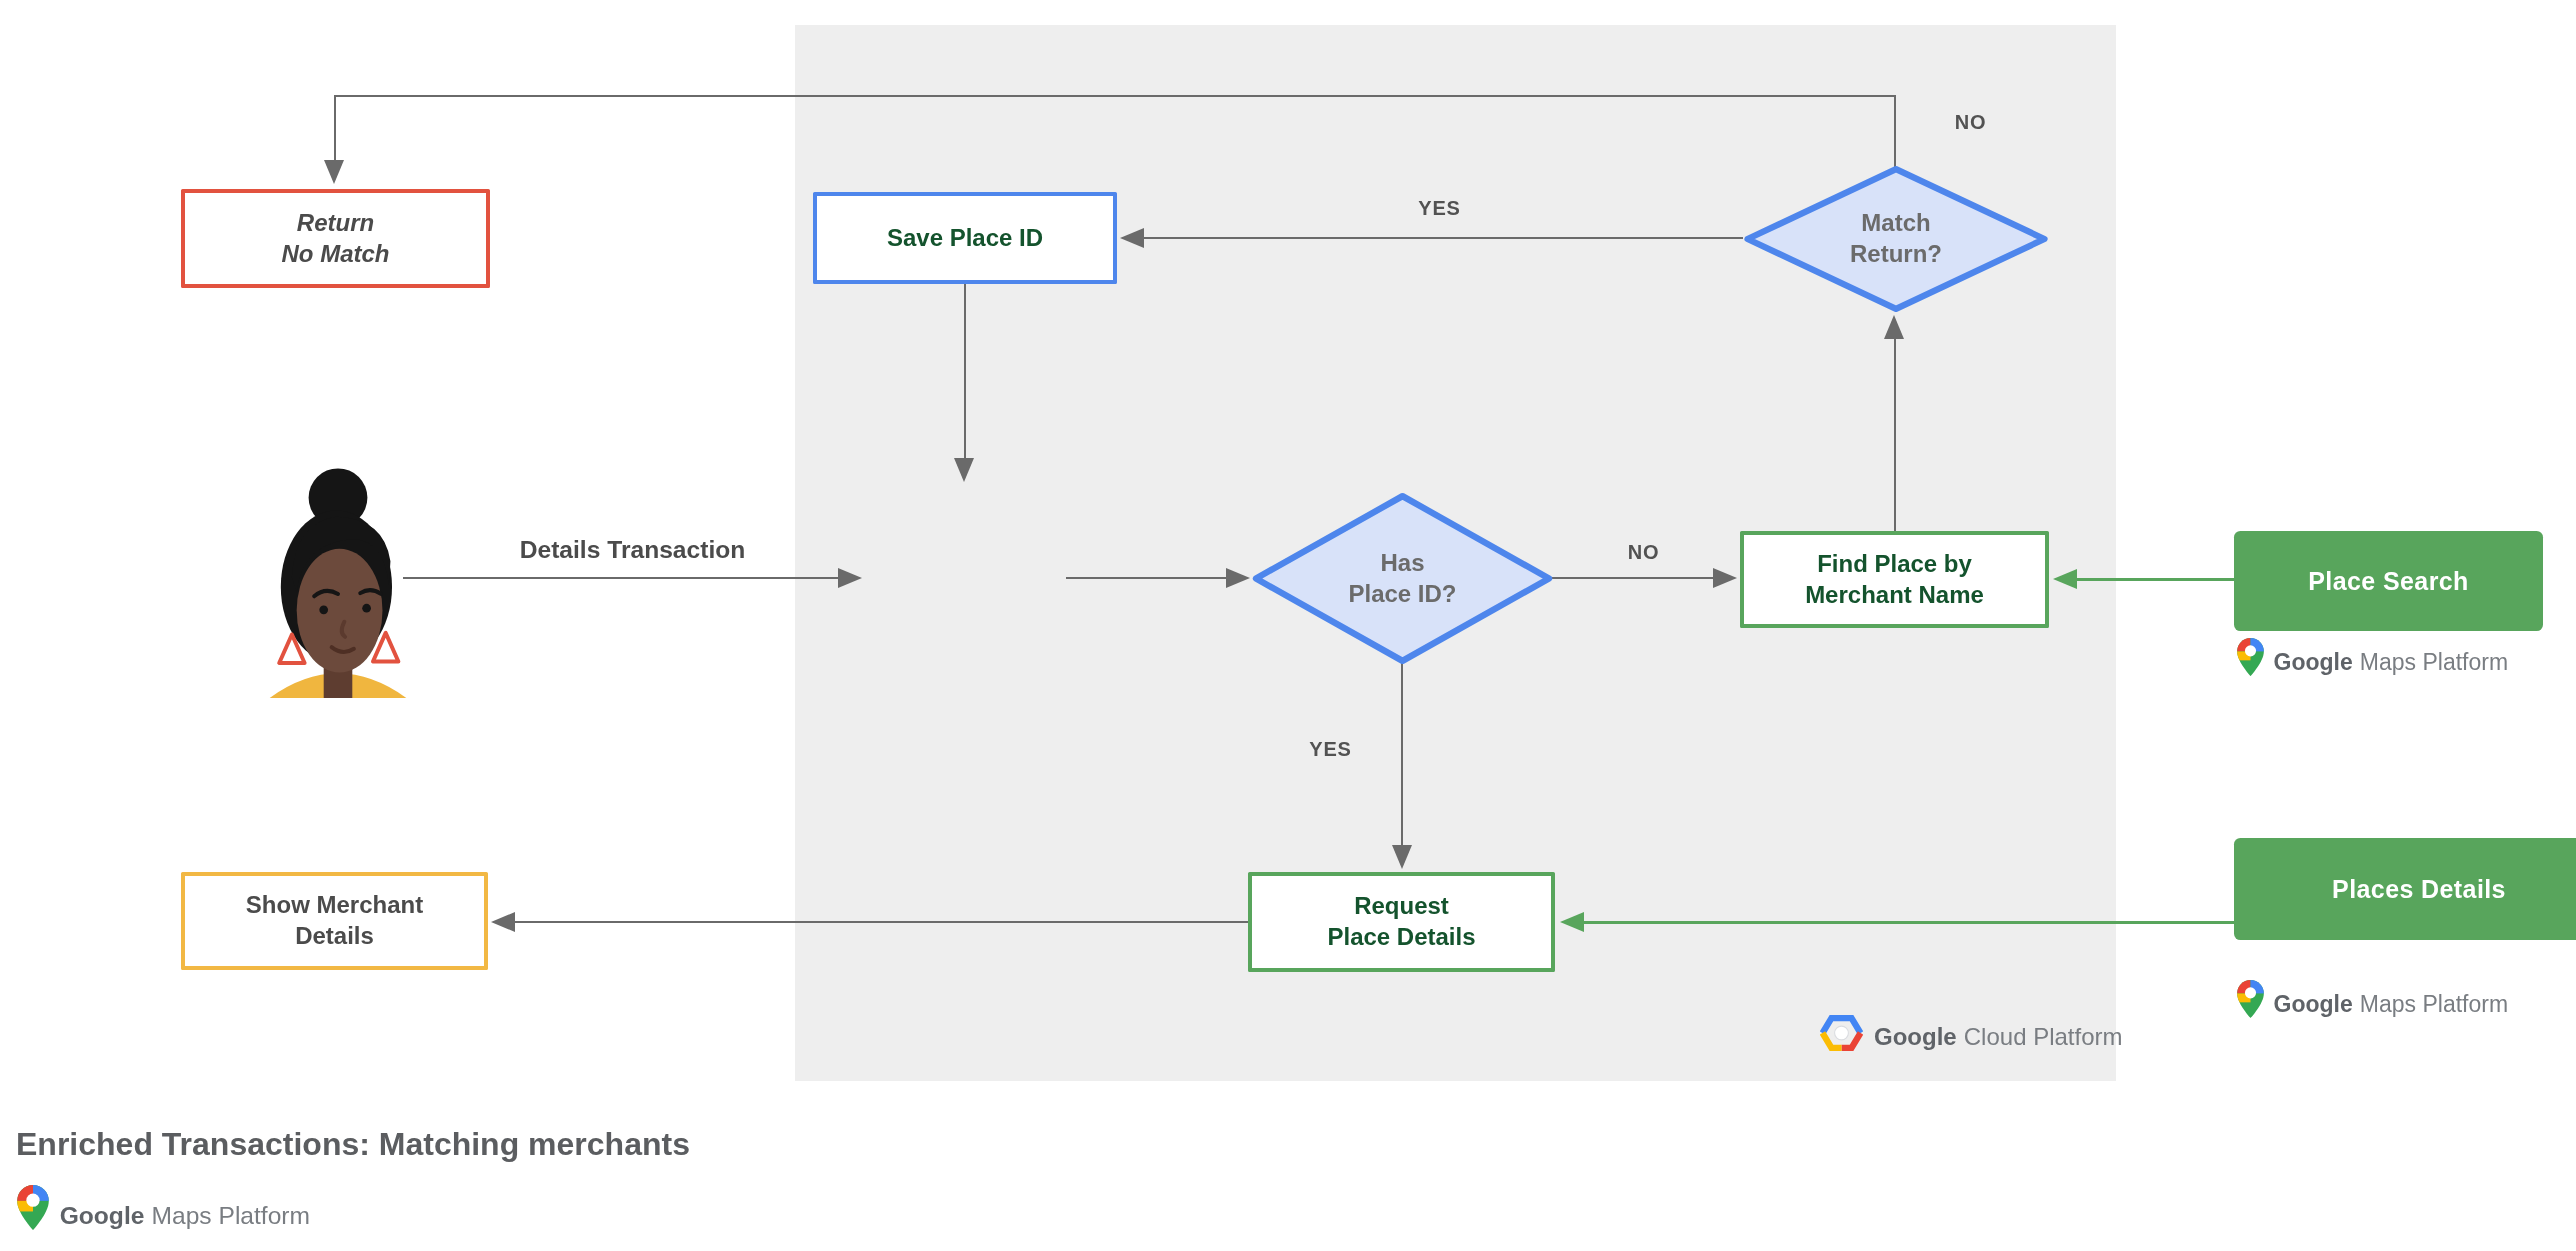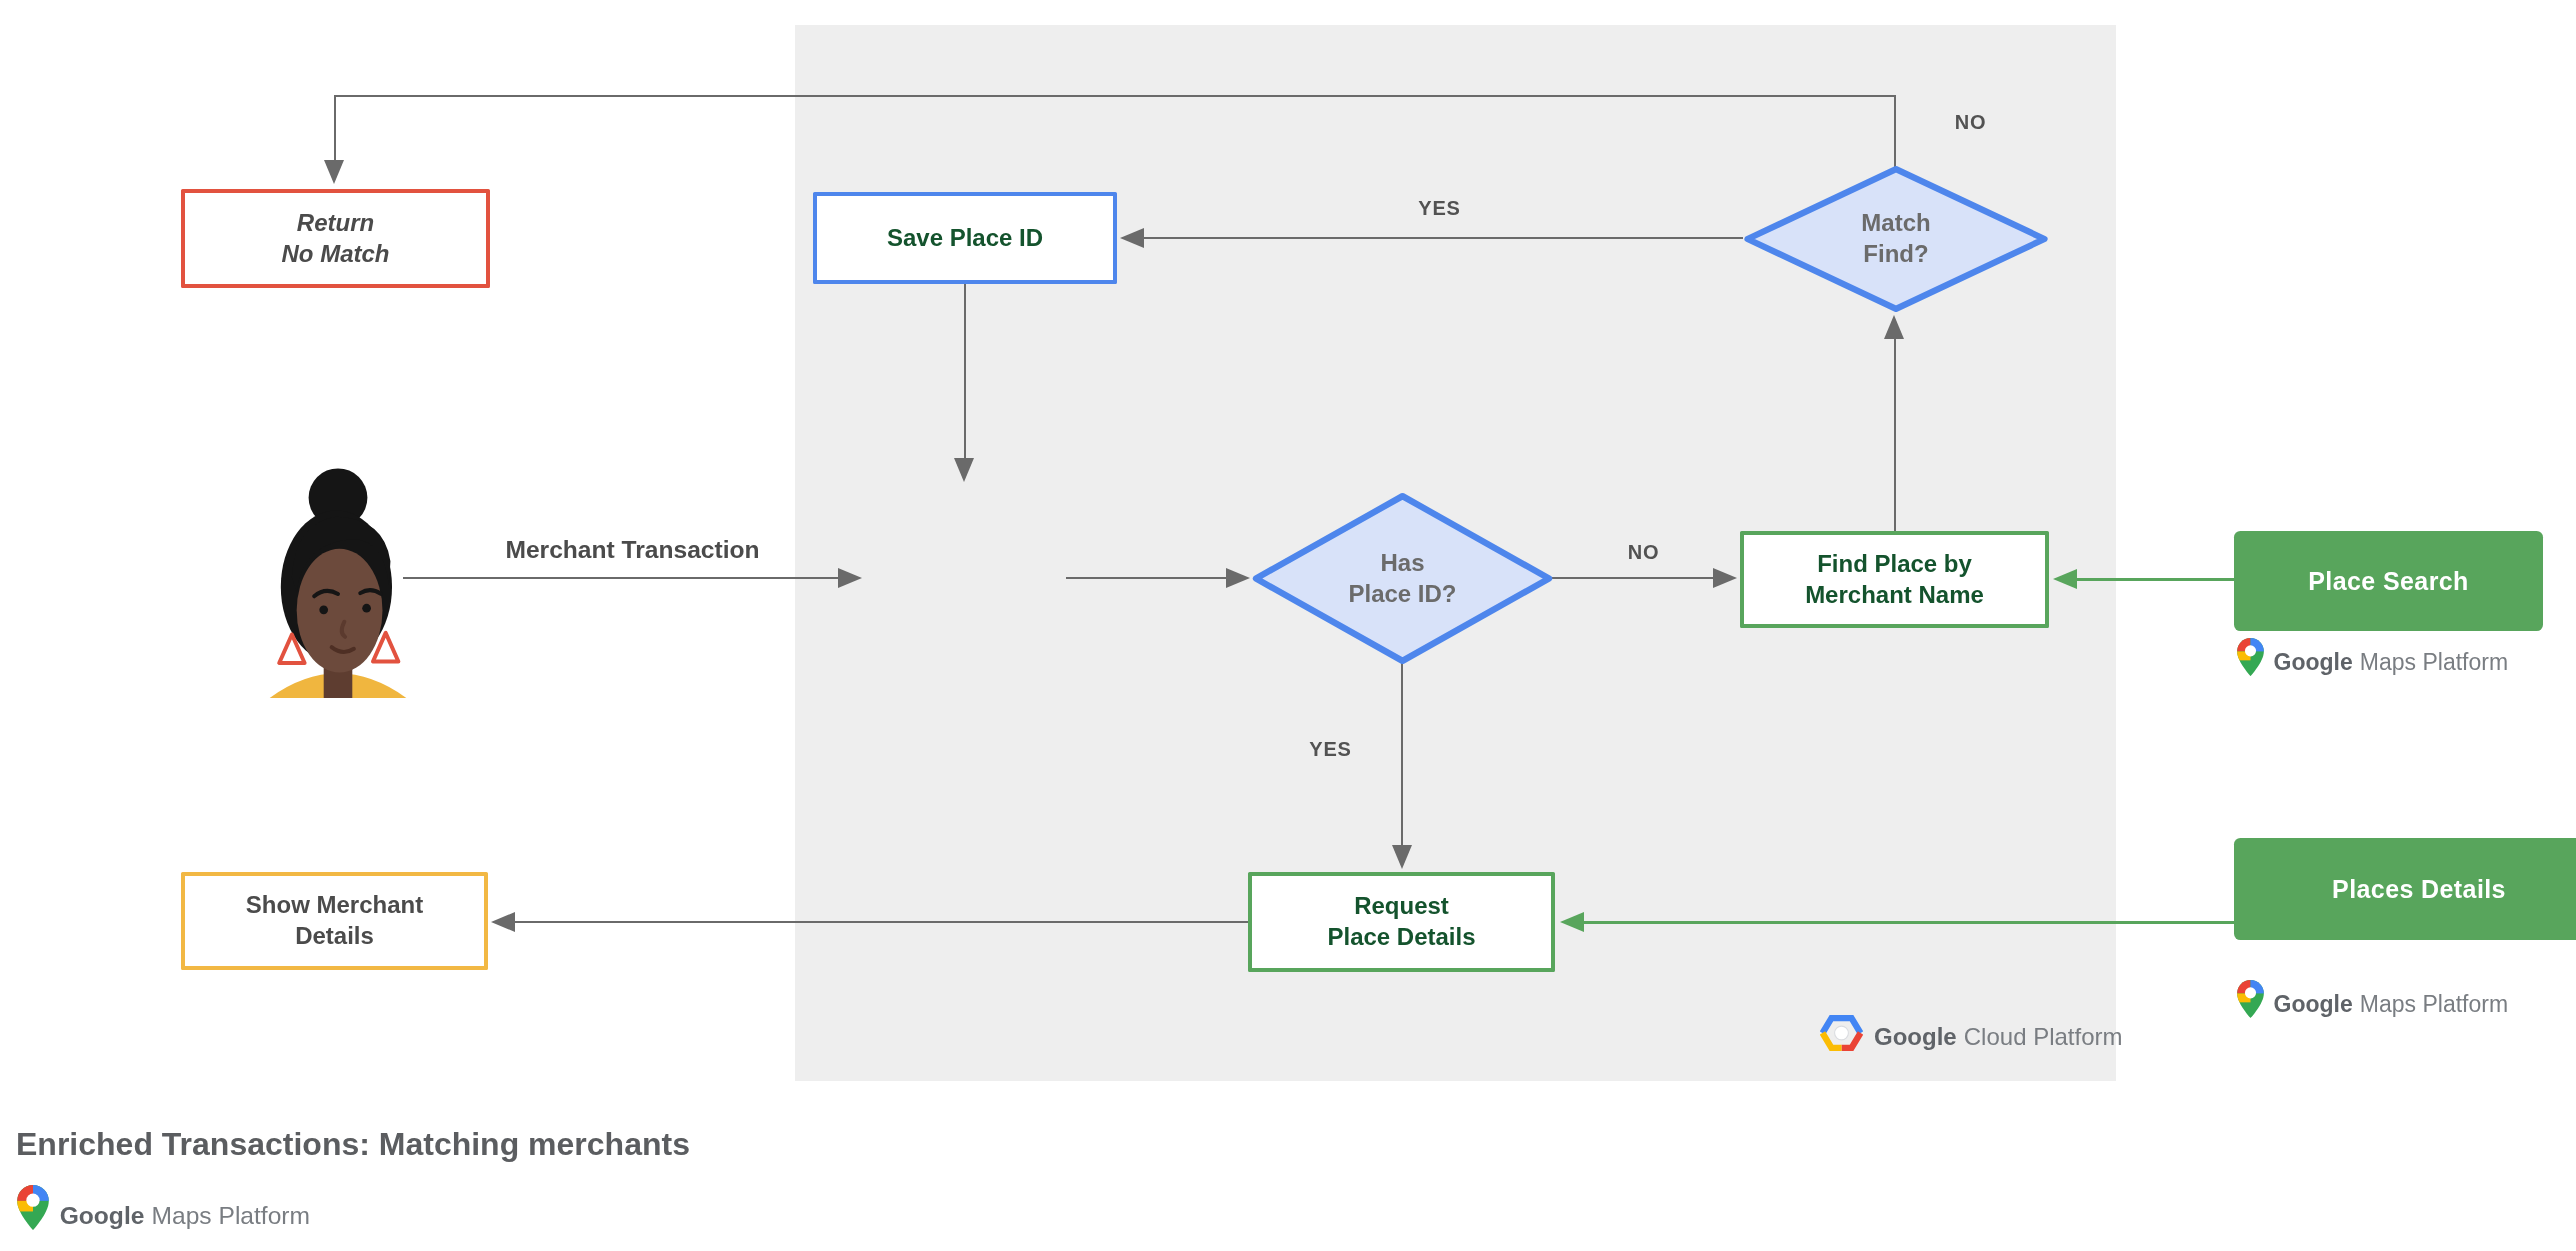--- a/index.html
+++ b/index.html
@@ -112,21 +112,21 @@
   <div class="line green" style="left:2073px;top:578px;width:163px;height:3.2px;"></div>
   <div class="arr green left" style="left:2053px;top:569px;"></div>
 
   <div class="line green" style="left:1581px;top:921px;width:654px;height:3.2px;"></div>
   <div class="arr green left" style="left:1560px;top:912px;"></div>
 
   <div class="edge-label" style="left:1935px;top:111px;width:71px;">NO</div>
   <div class="edge-label" style="left:1402px;top:197px;width:75px;">YES</div>
   <div class="edge-label" style="left:1608px;top:541px;width:71px;">NO</div>
   <div class="edge-label" style="left:1293px;top:738px;width:75px;">YES</div>
-  <div class="flow-label" style="left:466px;top:536px;width:333px;">Merchant Transaction</div>
+  <div class="flow-label" style="left:466px;top:536px;width:333px;">Details Transaction</div>
 
   <div class="node b-red t-dark" style="left:181px;top:189px;width:301px;height:91px;font-style:italic;">
     <span>Return</span>
     <span>No Match</span>
   </div>
 
   <div class="node b-blue t-gray" style="left:813px;top:192px;width:296px;height:84px;">
     <span>Save Place ID</span>
   </div>
 
@@ -152,21 +152,21 @@
     <span>Show Merchant</span>
     <span>Details</span>
   </div>
 
   <div class="diamond" style="left:1742px;top:165px;width:308px;height:148px;">
     <svg width="308" height="148" viewBox="0 0 388 186">
       <polygon points="194,5 381,93 194,181 7,93" fill="#D8E2F9" stroke="#4E86EC" stroke-width="8" stroke-linejoin="round"></polygon>
     </svg>
     <div class="dlabel">
       <span>Match</span>
-      <span>Find?</span>
+      <span>Return?</span>
     </div>
   </div>
 
   <div class="diamond" style="left:1252px;top:492px;width:301px;height:173px;">
     <svg width="301" height="173" viewBox="0 0 380 218">
       <polygon points="190,5 375,109 190,213 5,109" fill="#D8E2F9" stroke="#4E86EC" stroke-width="8" stroke-linejoin="round"></polygon>
     </svg>
     <div class="dlabel">
       <span>Has</span>
       <span>Place ID?</span>

